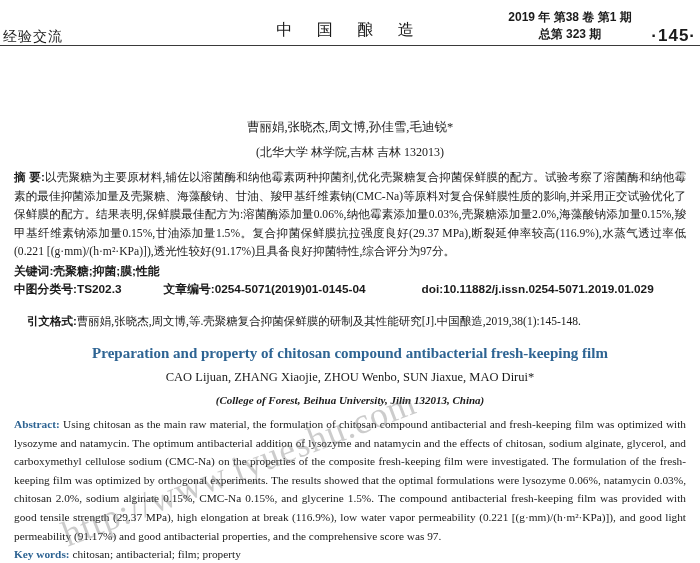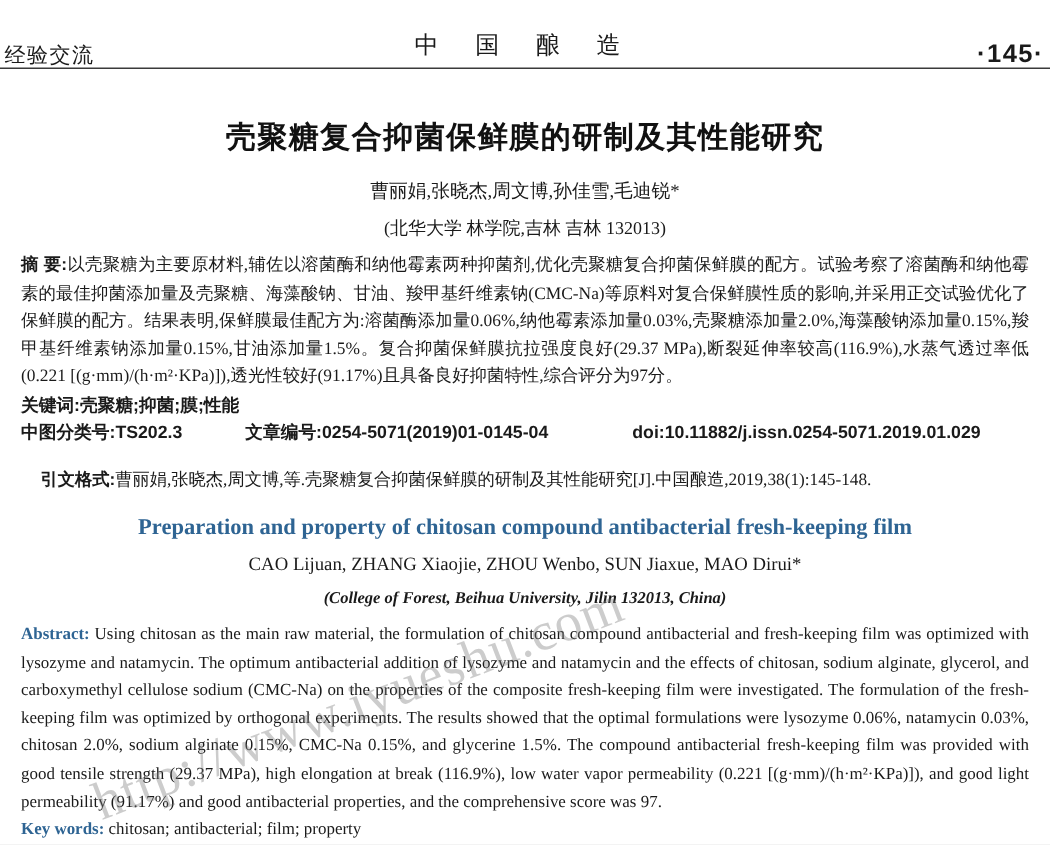--- a/index.html
+++ b/index.html
@@ -53,24 +53,27 @@
     font-family:"Liberation Serif","DejaVu Serif",serif;
   }
 </style>
 </head>
 <body>
 
 <div class="page">
 
   <div class="hdr-section">经验交流</div>
   <div class="hdr-journal sans">中 国 酿 造</div>
+  <div class="hdr-issue sans">
+    <div>2019 年 第38 卷 第1 期</div>
+    <div>总第 323 期</div>
+  </div>
   <div class="hdr-page sans">·145·</div>
   <div class="hdr-rule"></div>
 
-  <div class="zh-title sans">壳聚糖复合抑菌保鲜膜的研制及其性能研究</div>
   <div class="zh-authors">曹丽娟,张晓杰,周文博,孙佳雪,毛迪锐*</div>
   <div class="zh-affil">(北华大学 林学院,吉林 吉林 132013)</div>
 
   <div class="content">
 
     <p class="zh-abstract"><span class="zh-label">摘  要:</span><span>以壳聚糖为主要原材料,辅佐以溶菌酶和纳他霉素两种抑菌剂,优化壳聚糖复合抑菌保鲜膜的配方。试验考察了溶菌酶和纳他霉素的最佳抑菌添加量及壳聚糖、海藻酸钠、甘油、羧甲基纤维素钠(CMC-Na)等原料对复合保鲜膜性质的影响,并采用正交试验优化了保鲜膜的配方。结果表明,保鲜膜最佳配方为:溶菌酶添加量0.06%,纳他霉素添加量0.03%,壳聚糖添加量2.0%,海藻酸钠添加量0.15%,羧甲基纤维素钠添加量0.15%,甘油添加量1.5%。复合抑菌保鲜膜抗拉强度良好(29.37 MPa),断裂延伸率较高(116.9%),水蒸气透过率低(0.221 [(g·mm)/(h·m²·KPa)]),透光性较好(91.17%)且具备良好抑菌特性,综合评分为97分。</span></p>
 
     <p class="zh-keywords"><span>关键词:</span><span>壳聚糖;抑菌;膜;性能</span></p>
 
     <p class="clc-row"><span class="seg1"><span>中图分类号:</span><span>TS202.3</span></span><span class="seg2"><span>文章编号:</span><span>0254-5071(2019)01-0145-04</span></span><span>doi:10.11882/j.issn.0254-5071.2019.01.029</span></p>

